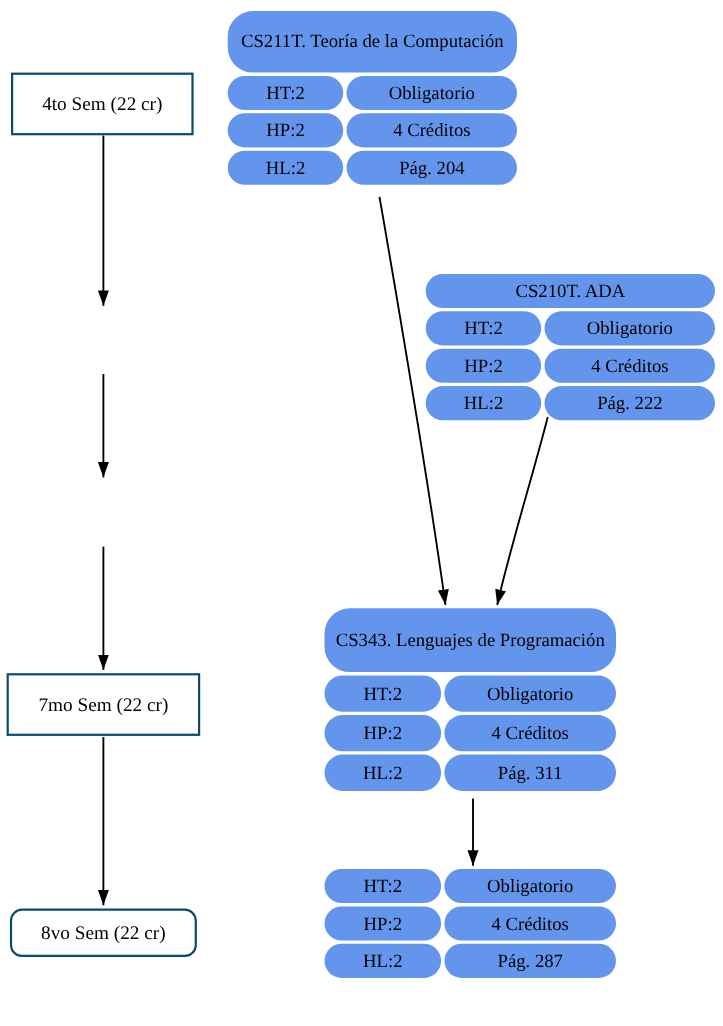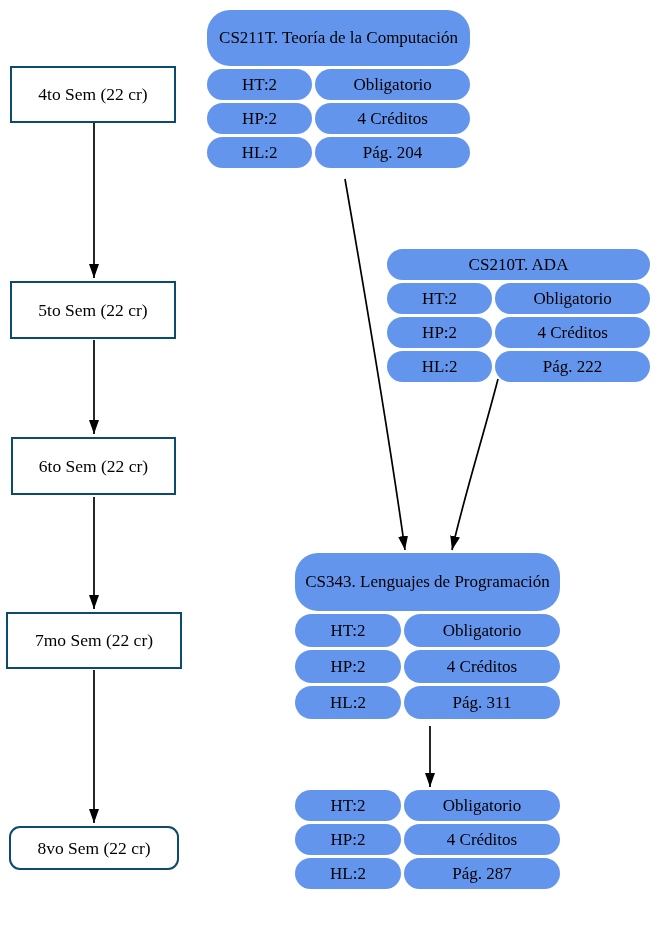--- a/index.html
+++ b/index.html
@@ -62,26 +62,20 @@
     <path d="M94,497 L94,609" stroke="#000" stroke-width="1.7" fill="none" marker-end="url(#arrow)"></path>
     <path d="M94,670 L94,823" stroke="#000" stroke-width="1.7" fill="none" marker-end="url(#arrow)"></path>
     <path d="M345,179 C366,300 391,450 405,550" stroke="#000" stroke-width="1.7" fill="none" marker-end="url(#arrow)"></path>
     <path d="M498,379 C483,437 464,497 452,550" stroke="#000" stroke-width="1.7" fill="none" marker-end="url(#arrow)"></path>
     <path d="M430,726 L430,787" stroke="#000" stroke-width="1.7" fill="none" marker-end="url(#arrow)"></path>
   </svg>
 
   <div class="sem-box" style="left:10px;top:66px;width:166px;height:57px;">
     <span>4to Sem (22 cr)</span>
   </div>
-  <div class="sem-box" style="left:10px;top:281px;width:166px;height:58px;">
-    <span>5to Sem (22 cr)</span>
-  </div>
-  <div class="sem-box" style="left:11px;top:437px;width:165px;height:58px;">
-    <span>6to Sem (22 cr)</span>
-  </div>
   <div class="sem-box" style="left:6px;top:612px;width:176px;height:57px;justify-content:center;">
     <span>7mo Sem (22 cr)</span>
   </div>
   <div class="sem-box" style="left:9px;top:826px;width:170px;height:44px;border-radius:11px;">
     <span>8vo Sem (22 cr)</span>
   </div>
 
   <div class="card" style="left:207px;top:10px;width:263px;">
     <div class="cell title" style="height:56px;">
       <span>CS211T. Teoría de la Computación</span>

